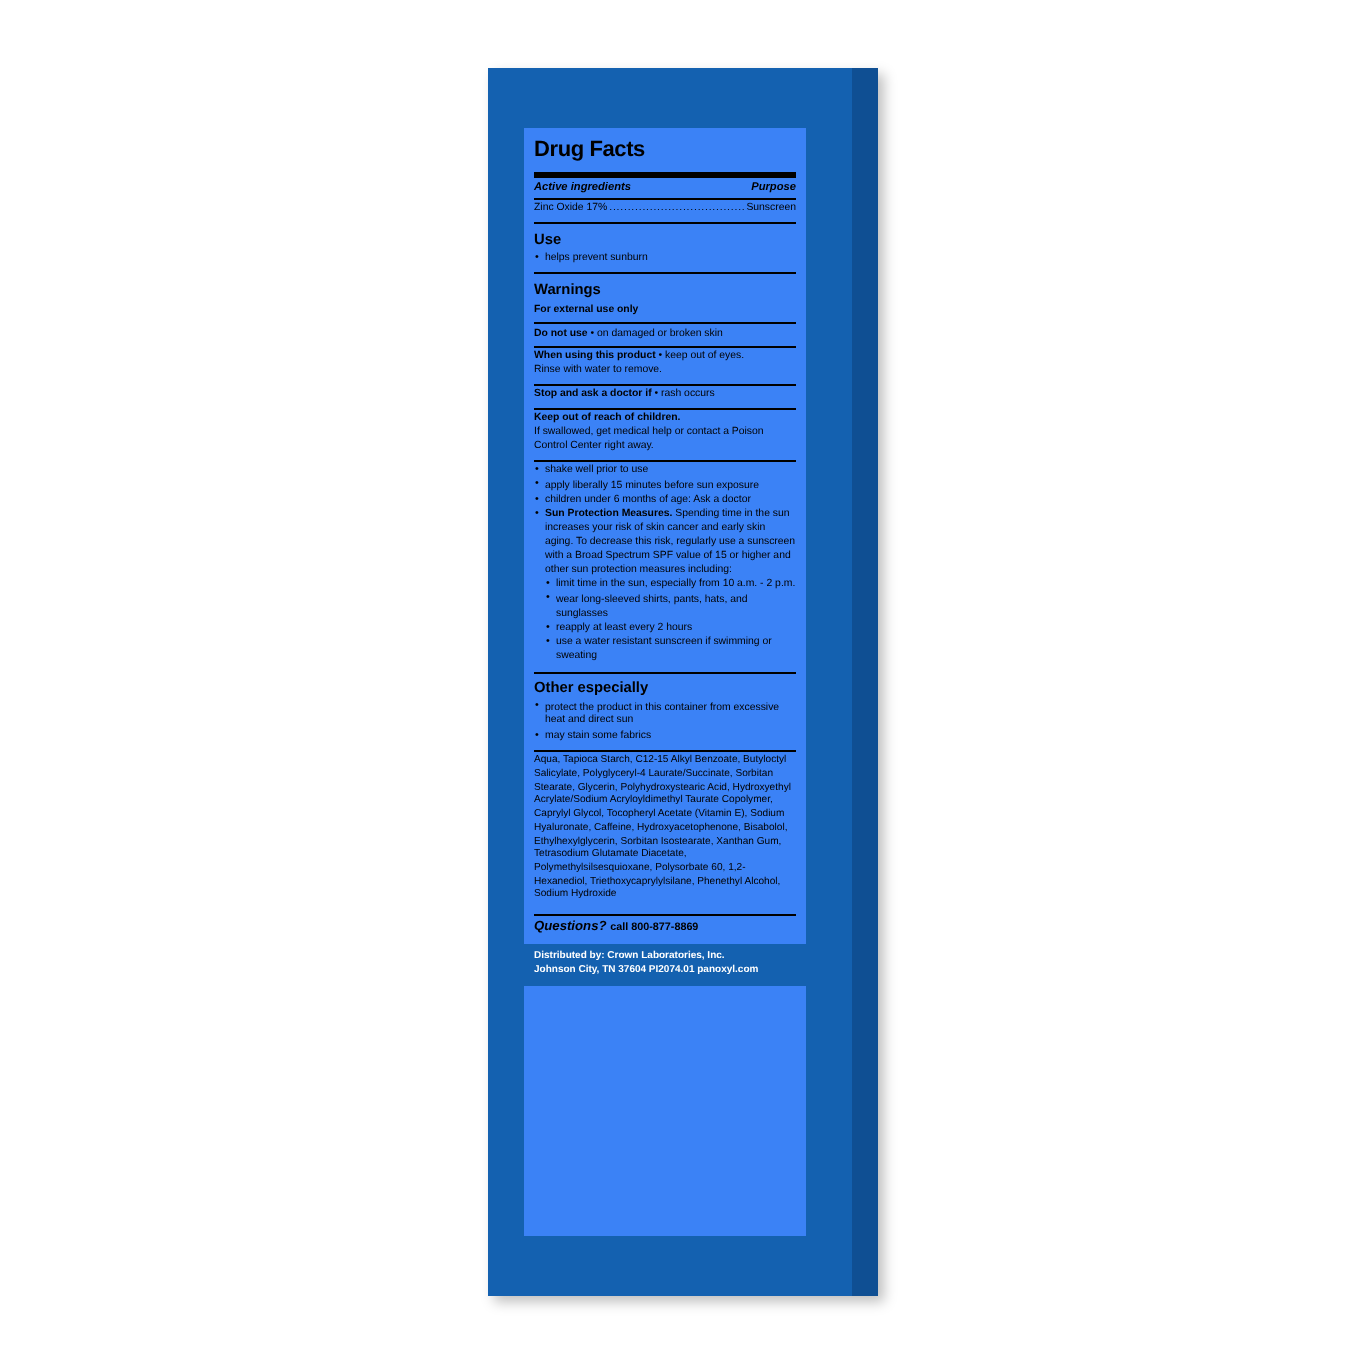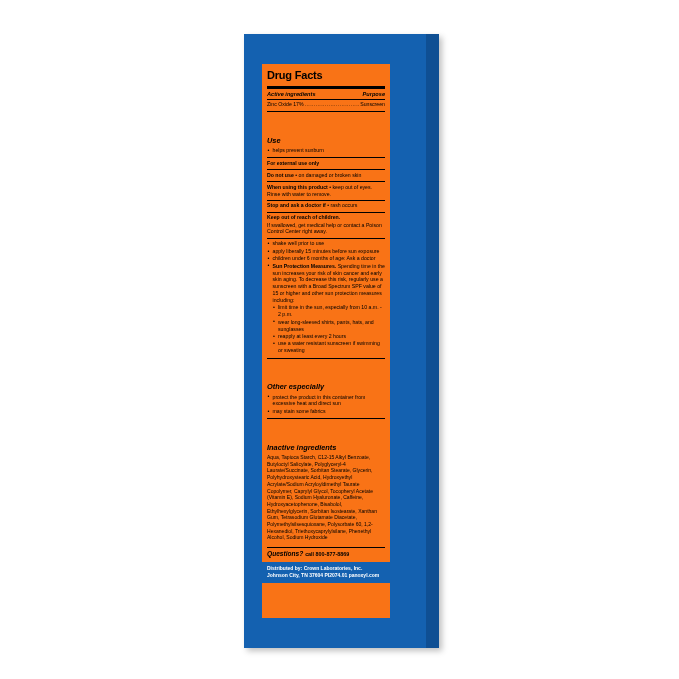--- a/index.html
+++ b/index.html
@@ -36,23 +36,23 @@
     width: 13px;
     height: 614px;
     background: #0f4f93;
   }
 
   
   .panel {
     position: absolute;
     left: 262px;
     top: 64px;
-    width: 128px;
+    width: 141px;
     height: 554px;
-    background: #f97316;
+    background: #3b82f6;
     color: #000000;
     box-sizing: border-box;
     padding: 0;
     font-size: 5.2px;
     line-height: 1.32;
   }
 
   .rule-thick {
     border-bottom: 3.2px solid #000;
     margin: 2px 5px 0 5px;
@@ -69,23 +69,21 @@
   .title {
     font-size: 11px;
     font-weight: bold;
     padding: 4px 5px 1px 5px;
     letter-spacing: -0.2px;
   }
 
   .section-head {
     font-size: 7.4px;
     font-weight: bold;
-    font-style: italic;
     padding: 2.5px 5px 0.5px 5px;
-    margin-top: 21px;
   }
 
   .row-2col {
     display: flex;
     justify-content: space-between;
     padding: 0 5px;
     font-size: 5.6px;
     font-weight: bold;
     font-style: italic;
   }
@@ -206,20 +204,21 @@
       <span class="purp">Sunscreen</span>
     </div>
     <div class="rule-med"></div>
 
     <div class="section-head">Use</div>
     <ul class="bullets">
       <li>helps prevent sunburn</li>
     </ul>
     <div class="rule-med"></div>
 
+    <div class="section-head">Warnings</div>
     <div class="inline-bold-line bold">For external use only</div>
     <div class="rule-hair"></div>
     <div class="warn-line">
       <span class="lead">Do not use</span>
       <span>• on damaged or broken skin</span>
     </div>
     <div class="rule-hair"></div>
     <div class="warn-line">
       <span class="lead">When using this product</span>
       <span>• keep out of eyes.</span>
@@ -251,21 +250,20 @@
     </ul>
     <div class="rule-med"></div>
 
     <div class="section-head">Other especially</div>
     <ul class="bullets">
       <li>protect the product in this container from excessive heat and direct sun</li>
       <li>may stain some fabrics</li>
     </ul>
     <div class="rule-med"></div>
 
-    <div class="section-head">Inactive ingredients</div>
     <div class="ingredients-body">Aqua, Tapioca Starch, C12-15 Alkyl Benzoate, Butyloctyl Salicylate, Polyglyceryl-4 Laurate/Succinate, Sorbitan Stearate, Glycerin, Polyhydroxystearic Acid, Hydroxyethyl Acrylate/Sodium Acryloyldimethyl Taurate Copolymer, Caprylyl Glycol, Tocopheryl Acetate (Vitamin E), Sodium Hyaluronate, Caffeine, Hydroxyacetophenone, Bisabolol, Ethylhexylglycerin, Sorbitan Isostearate, Xanthan Gum, Tetrasodium Glutamate Diacetate, Polymethylsilsesquioxane, Polysorbate 60, 1,2-Hexanediol, Triethoxycaprylylsilane, Phenethyl Alcohol, Sodium Hydroxide</div>
     <div class="rule-med"></div>
 
     <div class="questions">
       <span>Questions?</span>
       <span class="call">call 800-877-8869</span>
     </div>
 
     <div class="footer">
       <div>Distributed by: Crown Laboratories, Inc.</div>

